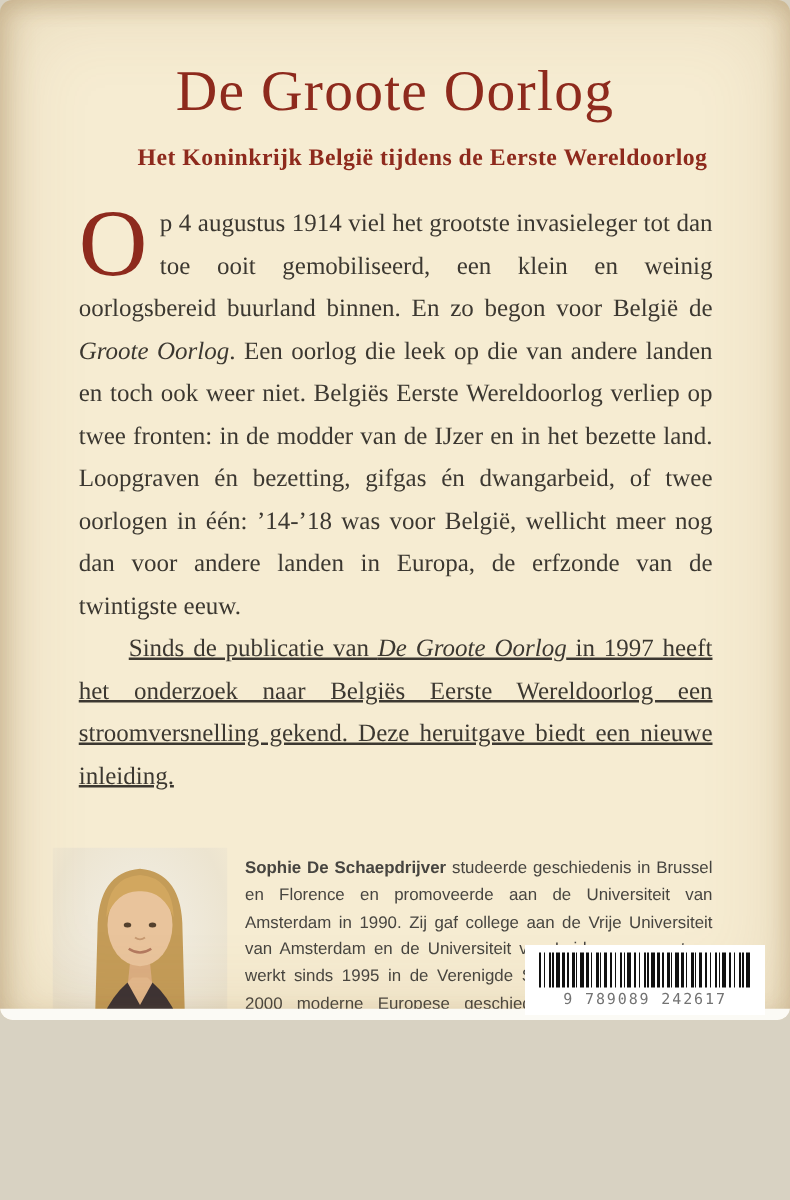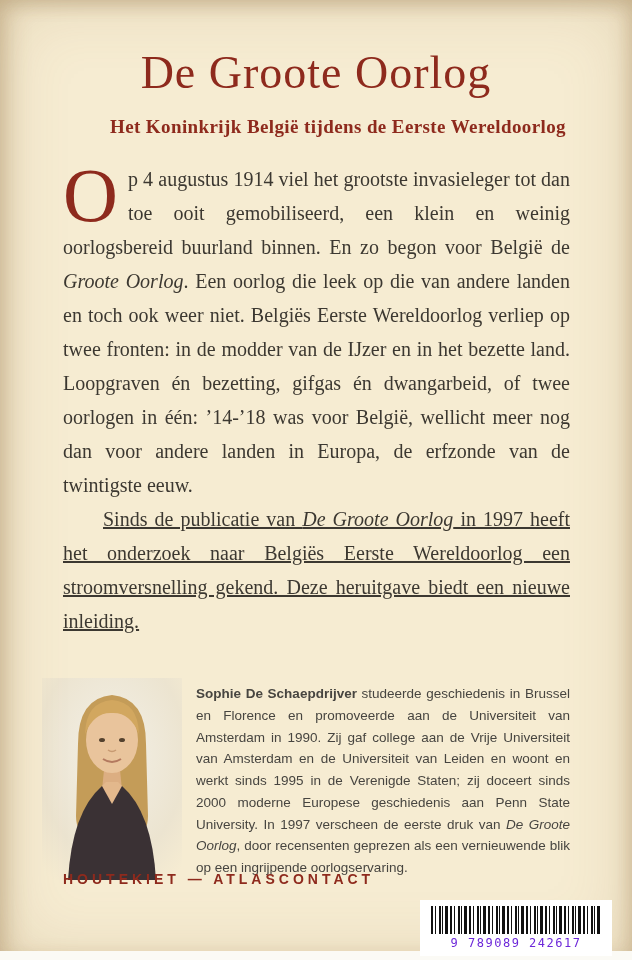--- a/index.html
+++ b/index.html
@@ -1,19 +1,20 @@
 <!DOCTYPE html>
 <html><head>
 <meta charset="utf-8">
 <style>
   html,body { margin:0; padding:0; background:#d8d2c2; }
   .book {
-    position:relative; width:632px; height:960px; margin:0 auto;
+    position:relative; width:632px; height:816px; margin:0 auto;
     background:#f6ecd2; overflow:hidden;
     font-family:"Liberation Serif", serif;
+    border-radius:10px;
   }
   .book::after {
     content:''; position:absolute; inset:0; pointer-events:none;
     box-shadow: inset 0 0 70px rgba(150,110,55,.20),
                 inset 10px 0 22px rgba(130,95,45,.20),
                 inset -8px 0 18px rgba(130,95,45,.13),
                 inset 0 8px 16px rgba(130,95,45,.10);
   }
   .title {
     margin:46px 0 0; text-align:center;
@@ -61,21 +62,21 @@
     background:
       repeating-linear-gradient(90deg,
         #111 0 2px,  #fff 2px 4px,
         #111 4px 5px, #fff 5px 8px,
         #111 8px 10px, #fff 10px 11px,
         #111 11px 12px, #fff 12px 14px,
         #111 14px 17px, #fff 17px 19px);
   }
   .isbn {
     margin-top:2px; font-family:"DejaVu Sans Mono", monospace;
-    font-size:12px; letter-spacing:1.5px; color:#6d28d9;
+    font-size:12px; letter-spacing:1.5px; color:#737373;
   }
   .bottom-edge {
     position:absolute; left:0; bottom:0; width:100%; height:9px;
     background:#fbfaf5; z-index:1;
   }
 </style>
 </head>
 <body>
 
 <div class="book">

